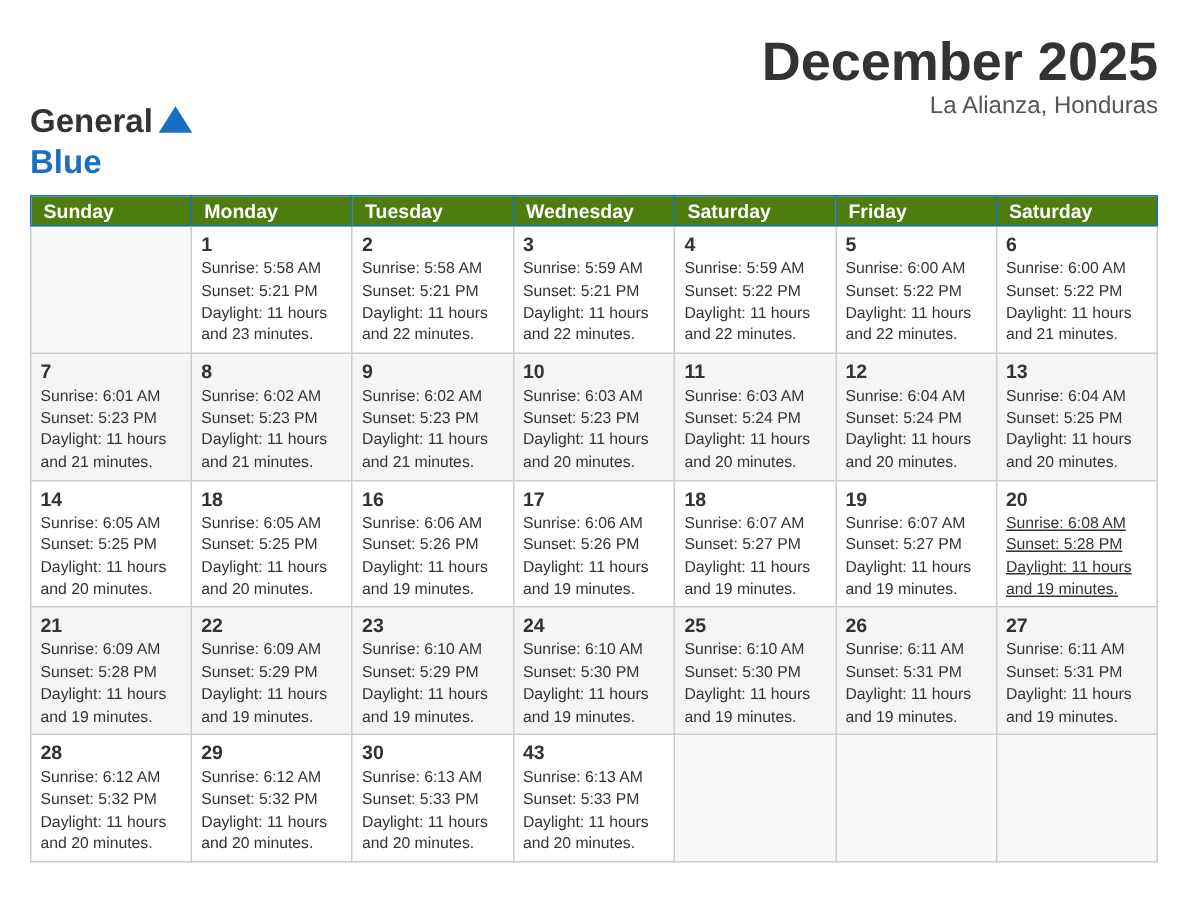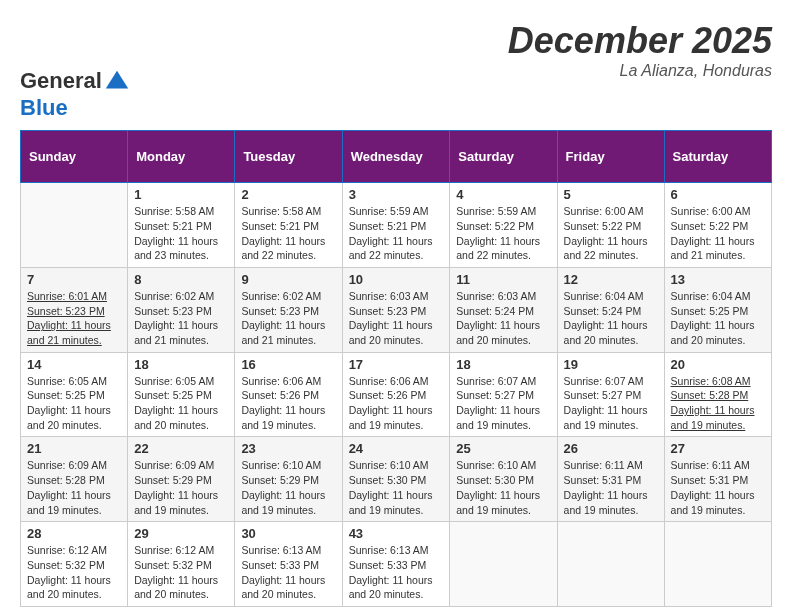--- a/index.html
+++ b/index.html
@@ -28,41 +28,40 @@
     }
     .logo-text .general { color: #333; }
     .logo-text .blue { color: #1a6fc4; }
     .logo-icon {
       width: 28px;
       height: 28px;
       margin-left: 2px;
     }
     .title-block {
       text-align: right;
-      font-style: italic;
     }
     .month-title {
       font-size: 36px;
       font-weight: bold;
       color: #333;
     }
     .location {
       font-size: 16px;
       color: #555;
     }
     .calendar {
       width: 100%;
       border-collapse: collapse;
       border: 1px solid #ccc;
     }
     .calendar th {
-      background-color: #701a75;
+      background-color: #4d7c0f;
       color: #fff;
       text-align: left;
-      padding: 18px 8px;
+      padding: 2px 8px;
       font-size: 13px;
       border: 1px solid #1a6fc4;
     }
     .calendar td {
       vertical-align: top;
       padding: 4px 6px;
       border: 1px solid #ccc;
       width: 108px;
       min-height: 80px;
       font-size: 11px;
@@ -164,21 +163,21 @@
           <span class="day-num">6</span>
           <div class="day-info" style="white-space: pre-line;">Sunrise: 6:00 AM
 Sunset: 5:22 PM
 Daylight: 11 hours
 and 21 minutes.</div>
         </td>
       </tr>
       <tr>
         <td>
           <span class="day-num">7</span>
-          <div class="day-info" style="white-space: pre-line; text-decoration: underline;">Sunrise: 6:01 AM
+          <div class="day-info" style="white-space: pre-line;">Sunrise: 6:01 AM
 Sunset: 5:23 PM
 Daylight: 11 hours
 and 21 minutes.</div>
         </td>
         <td>
           <span class="day-num">8</span>
           <div class="day-info" style="white-space: pre-line;">Sunrise: 6:02 AM
 Sunset: 5:23 PM
 Daylight: 11 hours
 and 21 minutes.</div>

